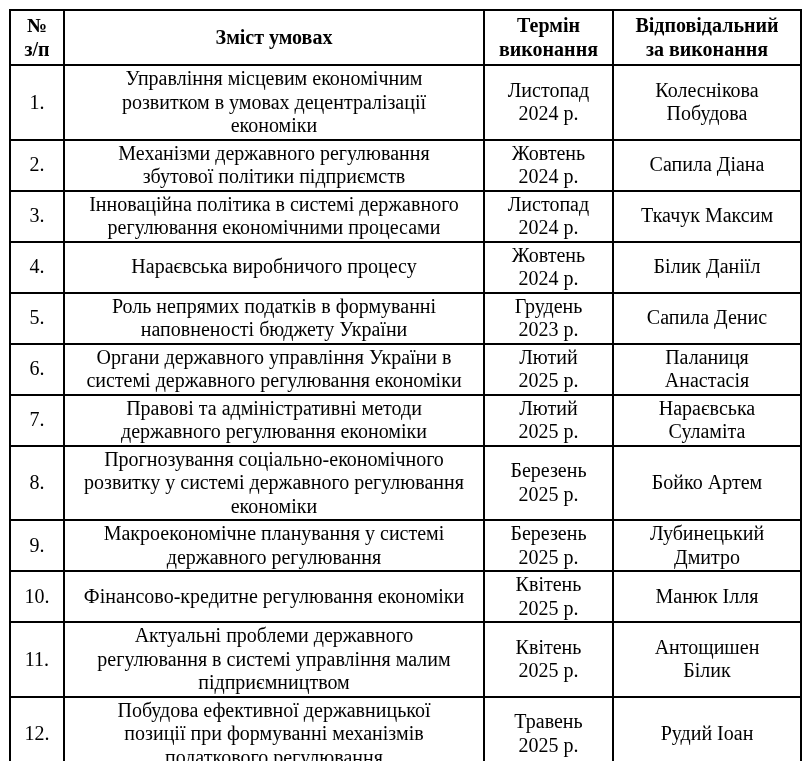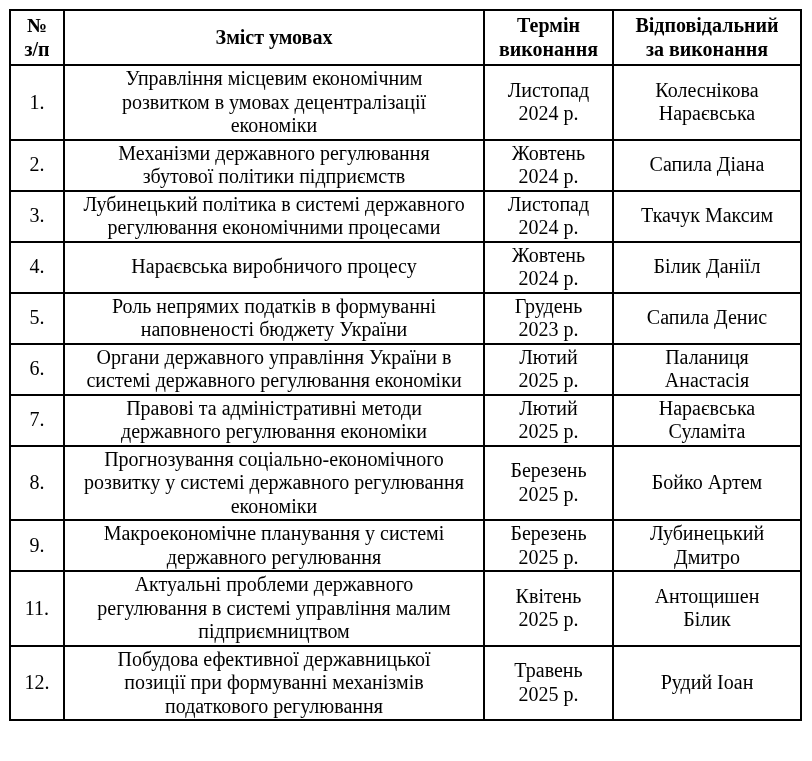--- a/index.html
+++ b/index.html
@@ -70,33 +70,33 @@
     </thead>
     <tbody>
       <tr class="h-3">
         <td>1.</td>
         <td>Управління місцевим економічним
 розвитком в умовах децентралізації
 економіки</td>
         <td>Листопад
 2024 р.</td>
         <td>Колеснікова
-Нараєвська</td>
+Побудова</td>
       </tr>
       <tr class="h-2">
         <td>2.</td>
         <td>Механізми державного регулювання
 збутової політики підприємств</td>
         <td>Жовтень
 2024 р.</td>
         <td>Сапила Діана</td>
       </tr>
       <tr class="h-2">
         <td>3.</td>
-        <td>Лубинецький політика в системі державного
+        <td>Інноваційна політика в системі державного
 регулювання економічними процесами</td>
         <td>Листопад
 2024 р.</td>
         <td>Ткачук Максим</td>
       </tr>
       <tr class="h-2">
         <td>4.</td>
         <td>Нараєвська виробничого процесу</td>
         <td>Жовтень
 2024 р.</td>
@@ -139,20 +139,27 @@
       </tr>
       <tr class="h-2">
         <td>9.</td>
         <td>Макроекономічне планування у системі
 державного регулювання</td>
         <td>Березень
 2025 р.</td>
         <td>Лубинецький
 Дмитро</td>
       </tr>
+      <tr class="h-2">
+        <td>10.</td>
+        <td>Фінансово-кредитне регулювання економіки</td>
+        <td>Квітень
+2025 р.</td>
+        <td>Манюк Ілля</td>
+      </tr>
       <tr class="h-3">
         <td>11.</td>
         <td>Актуальні проблеми державного
 регулювання в системі управління малим
 підприємництвом</td>
         <td>Квітень
 2025 р.</td>
         <td>Антощишен
 Білик</td>
       </tr>

